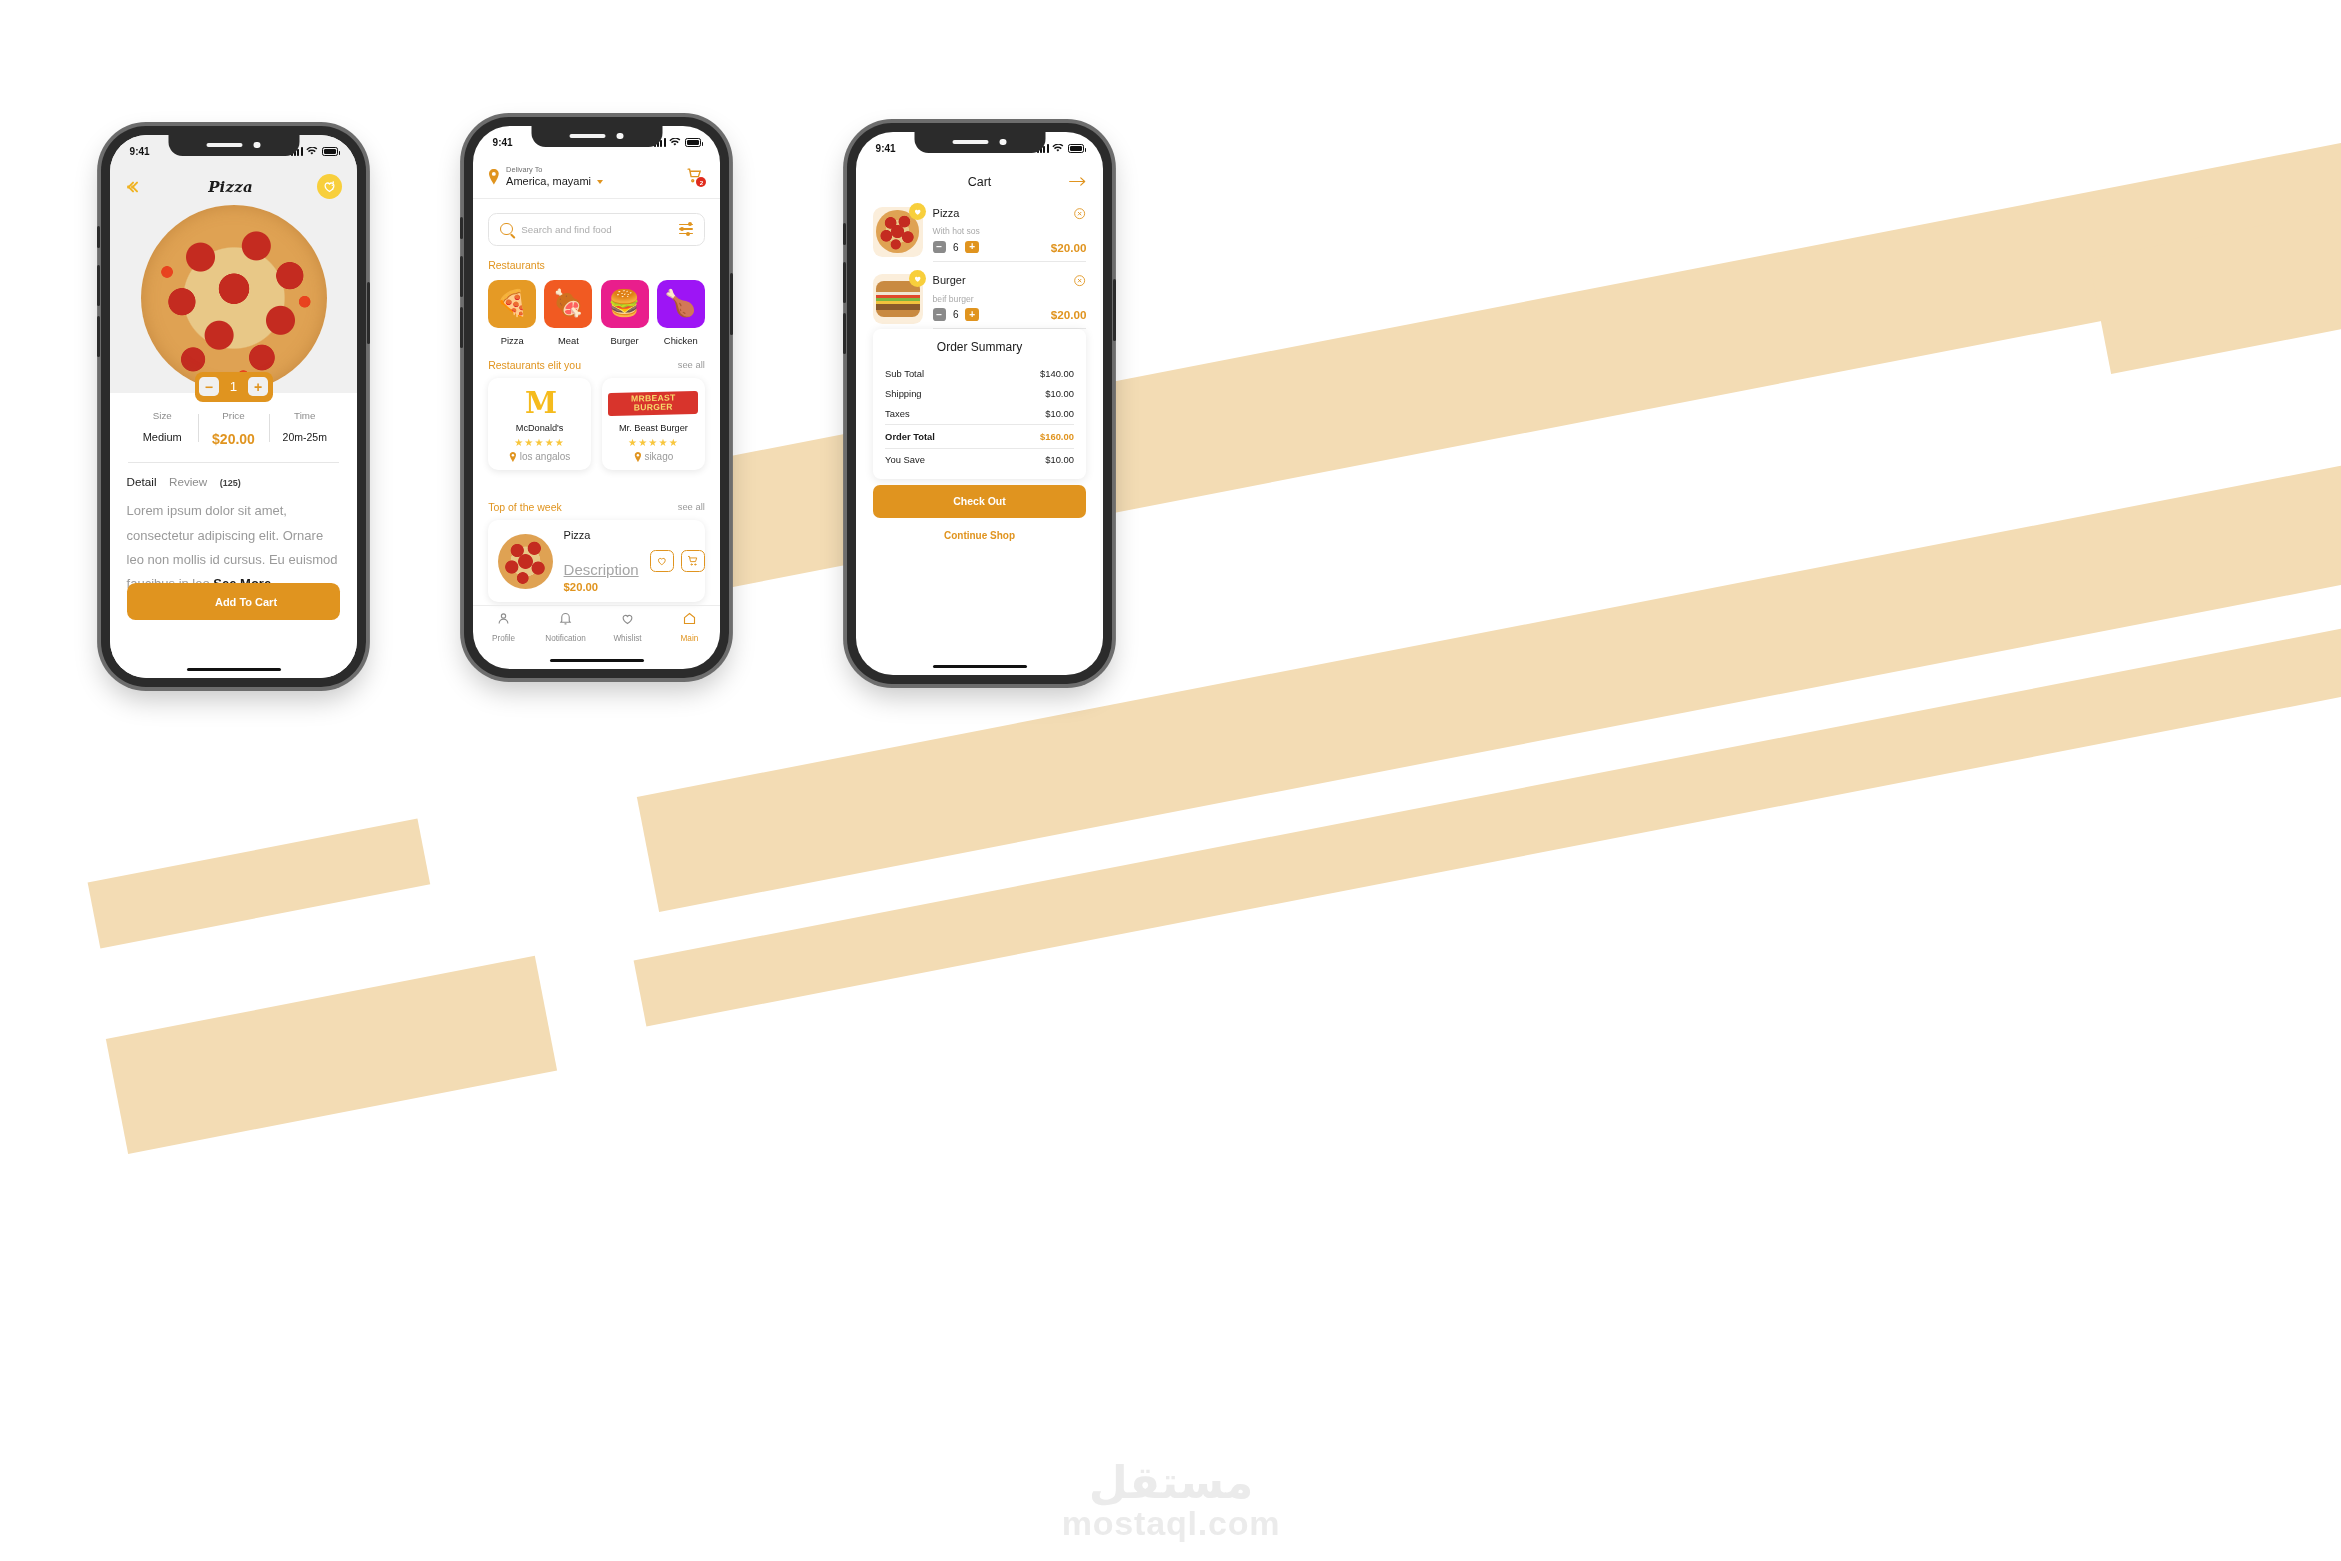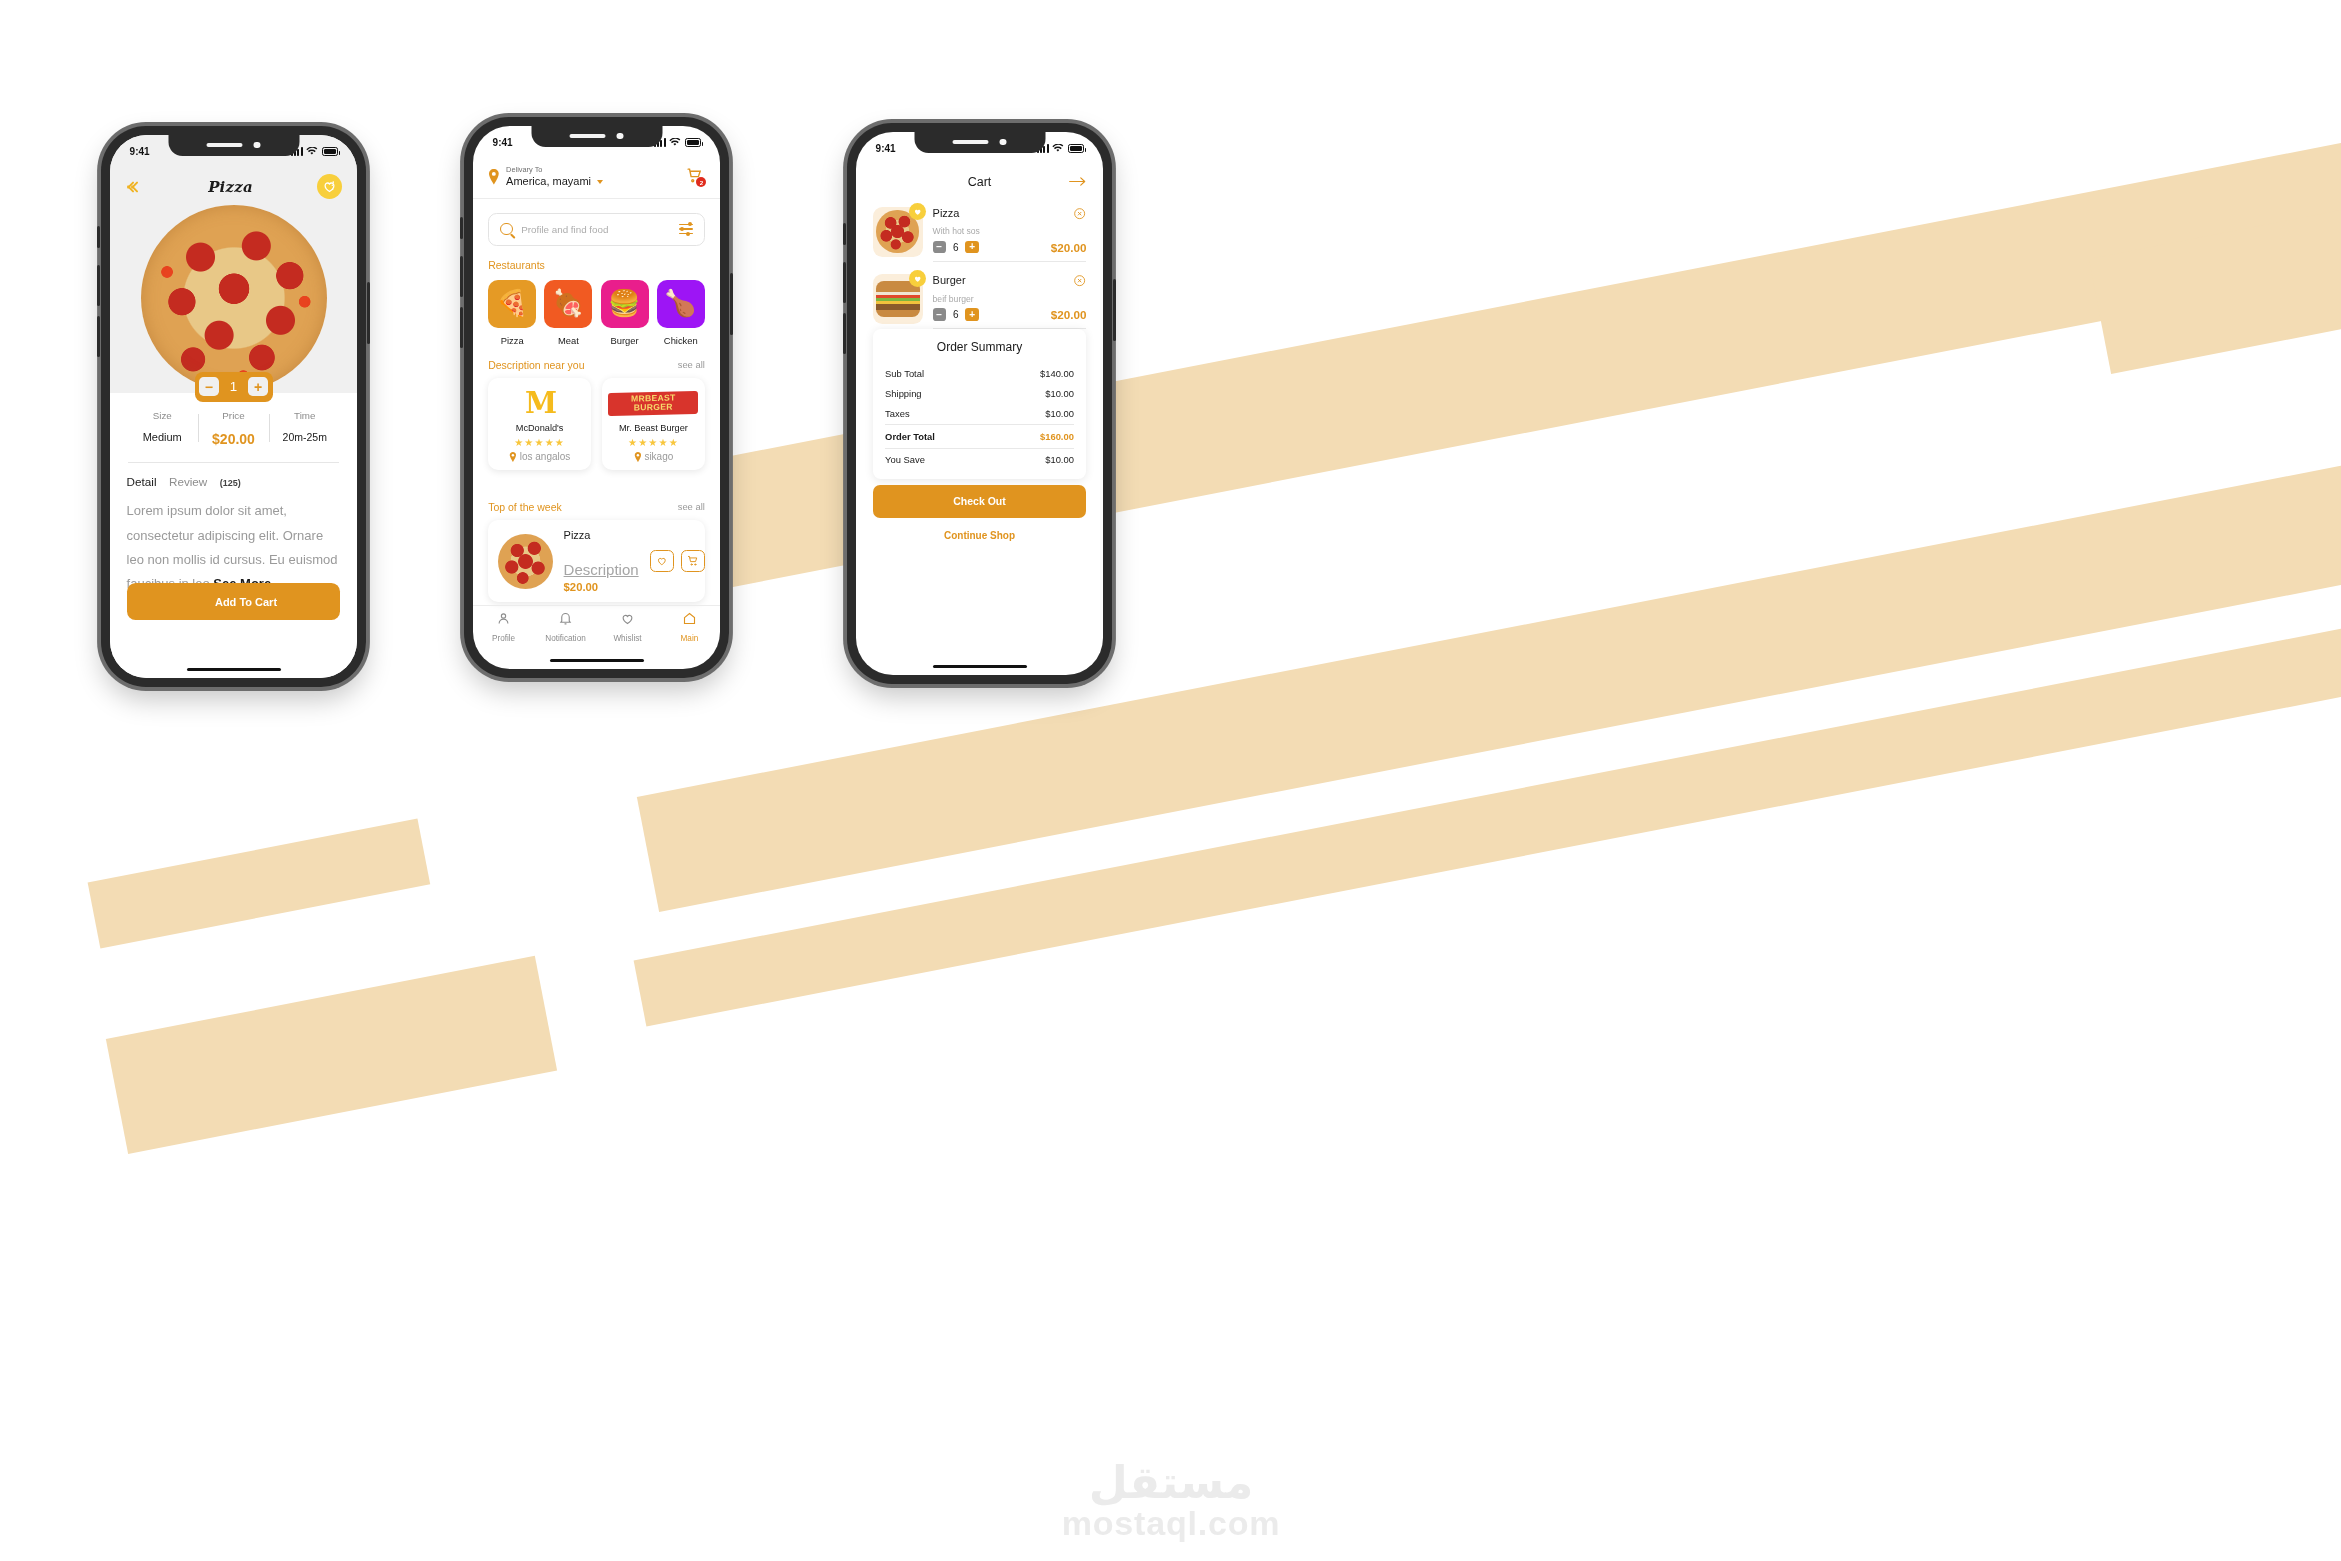--- a/index.html
+++ b/index.html
@@ -428,21 +428,21 @@
               <path d="M3 3h2l2.2 10.6h10.3L20 6H6.2"></path>
                 <circle cx="9.5" cy="19.5" r="1.4"></circle>
                 <circle cx="17" cy="19.5" r="1.4"></circle>
             </svg>
             <span class="cart-badge">2</span>
           </span>
         </div>
 
         <div class="searchbar">
           <span class="mag"></span>
-          <span class="search-ph">Profile and find food</span>
+          <span class="search-ph">Search and find food</span>
           <span class="filter-ic">
               <i></i>
               <i></i>
               <i></i>
               <b></b>
               <b></b>
               <b></b>
             </span>
         </div>
 
@@ -463,21 +463,21 @@
             </div>
             <div class="cat">
               <div class="cat-tile" style="background:#9d15f5">🍗</div>
               <div class="cat-name">Chicken</div>
             </div>
           </div>
         </div>
 
         <div class="rest">
           <div class="sec-head">
-            <span class="sec-title">Description near you</span>
+            <span class="sec-title">Restaurants elit you</span>
             <span class="see-all">see all</span>
           </div>
           <div class="rest-row">
             <div class="rest-card">
               <div class="rest-logo">
                   <span class="mcd">M</span>
                 </div>
               <div class="rest-name">McDonald's</div>
               <div class="stars">★★★★★</div>
               <div class="rest-loc">

